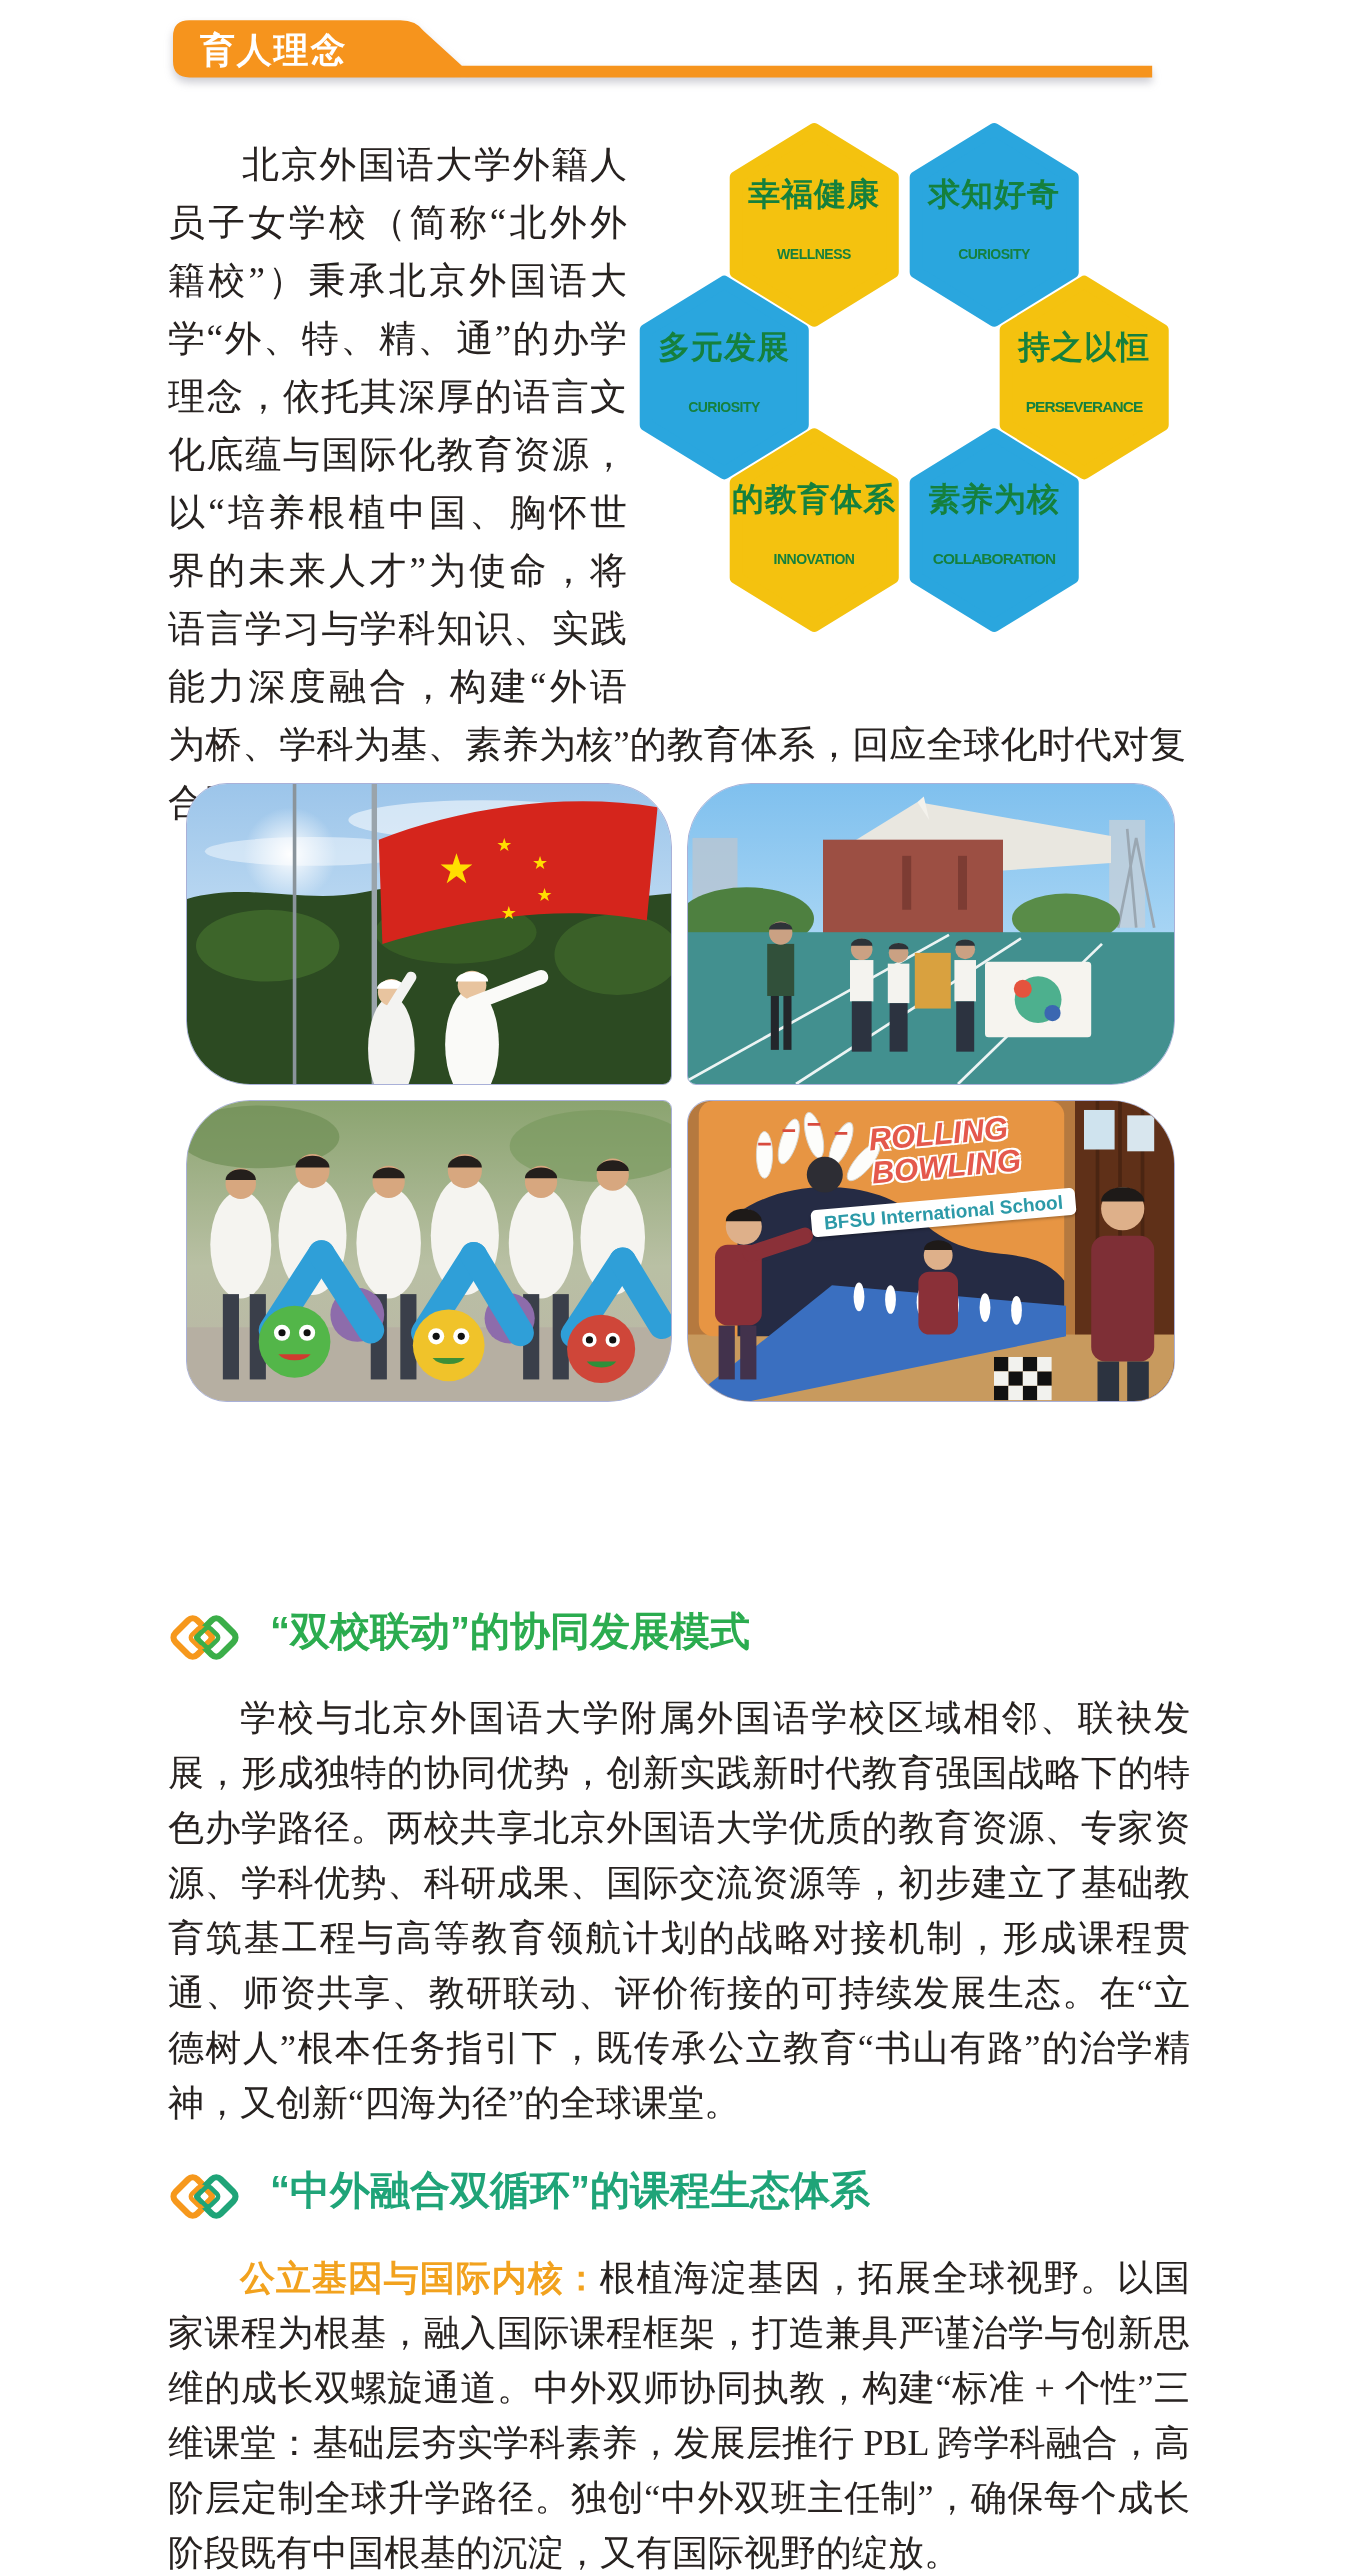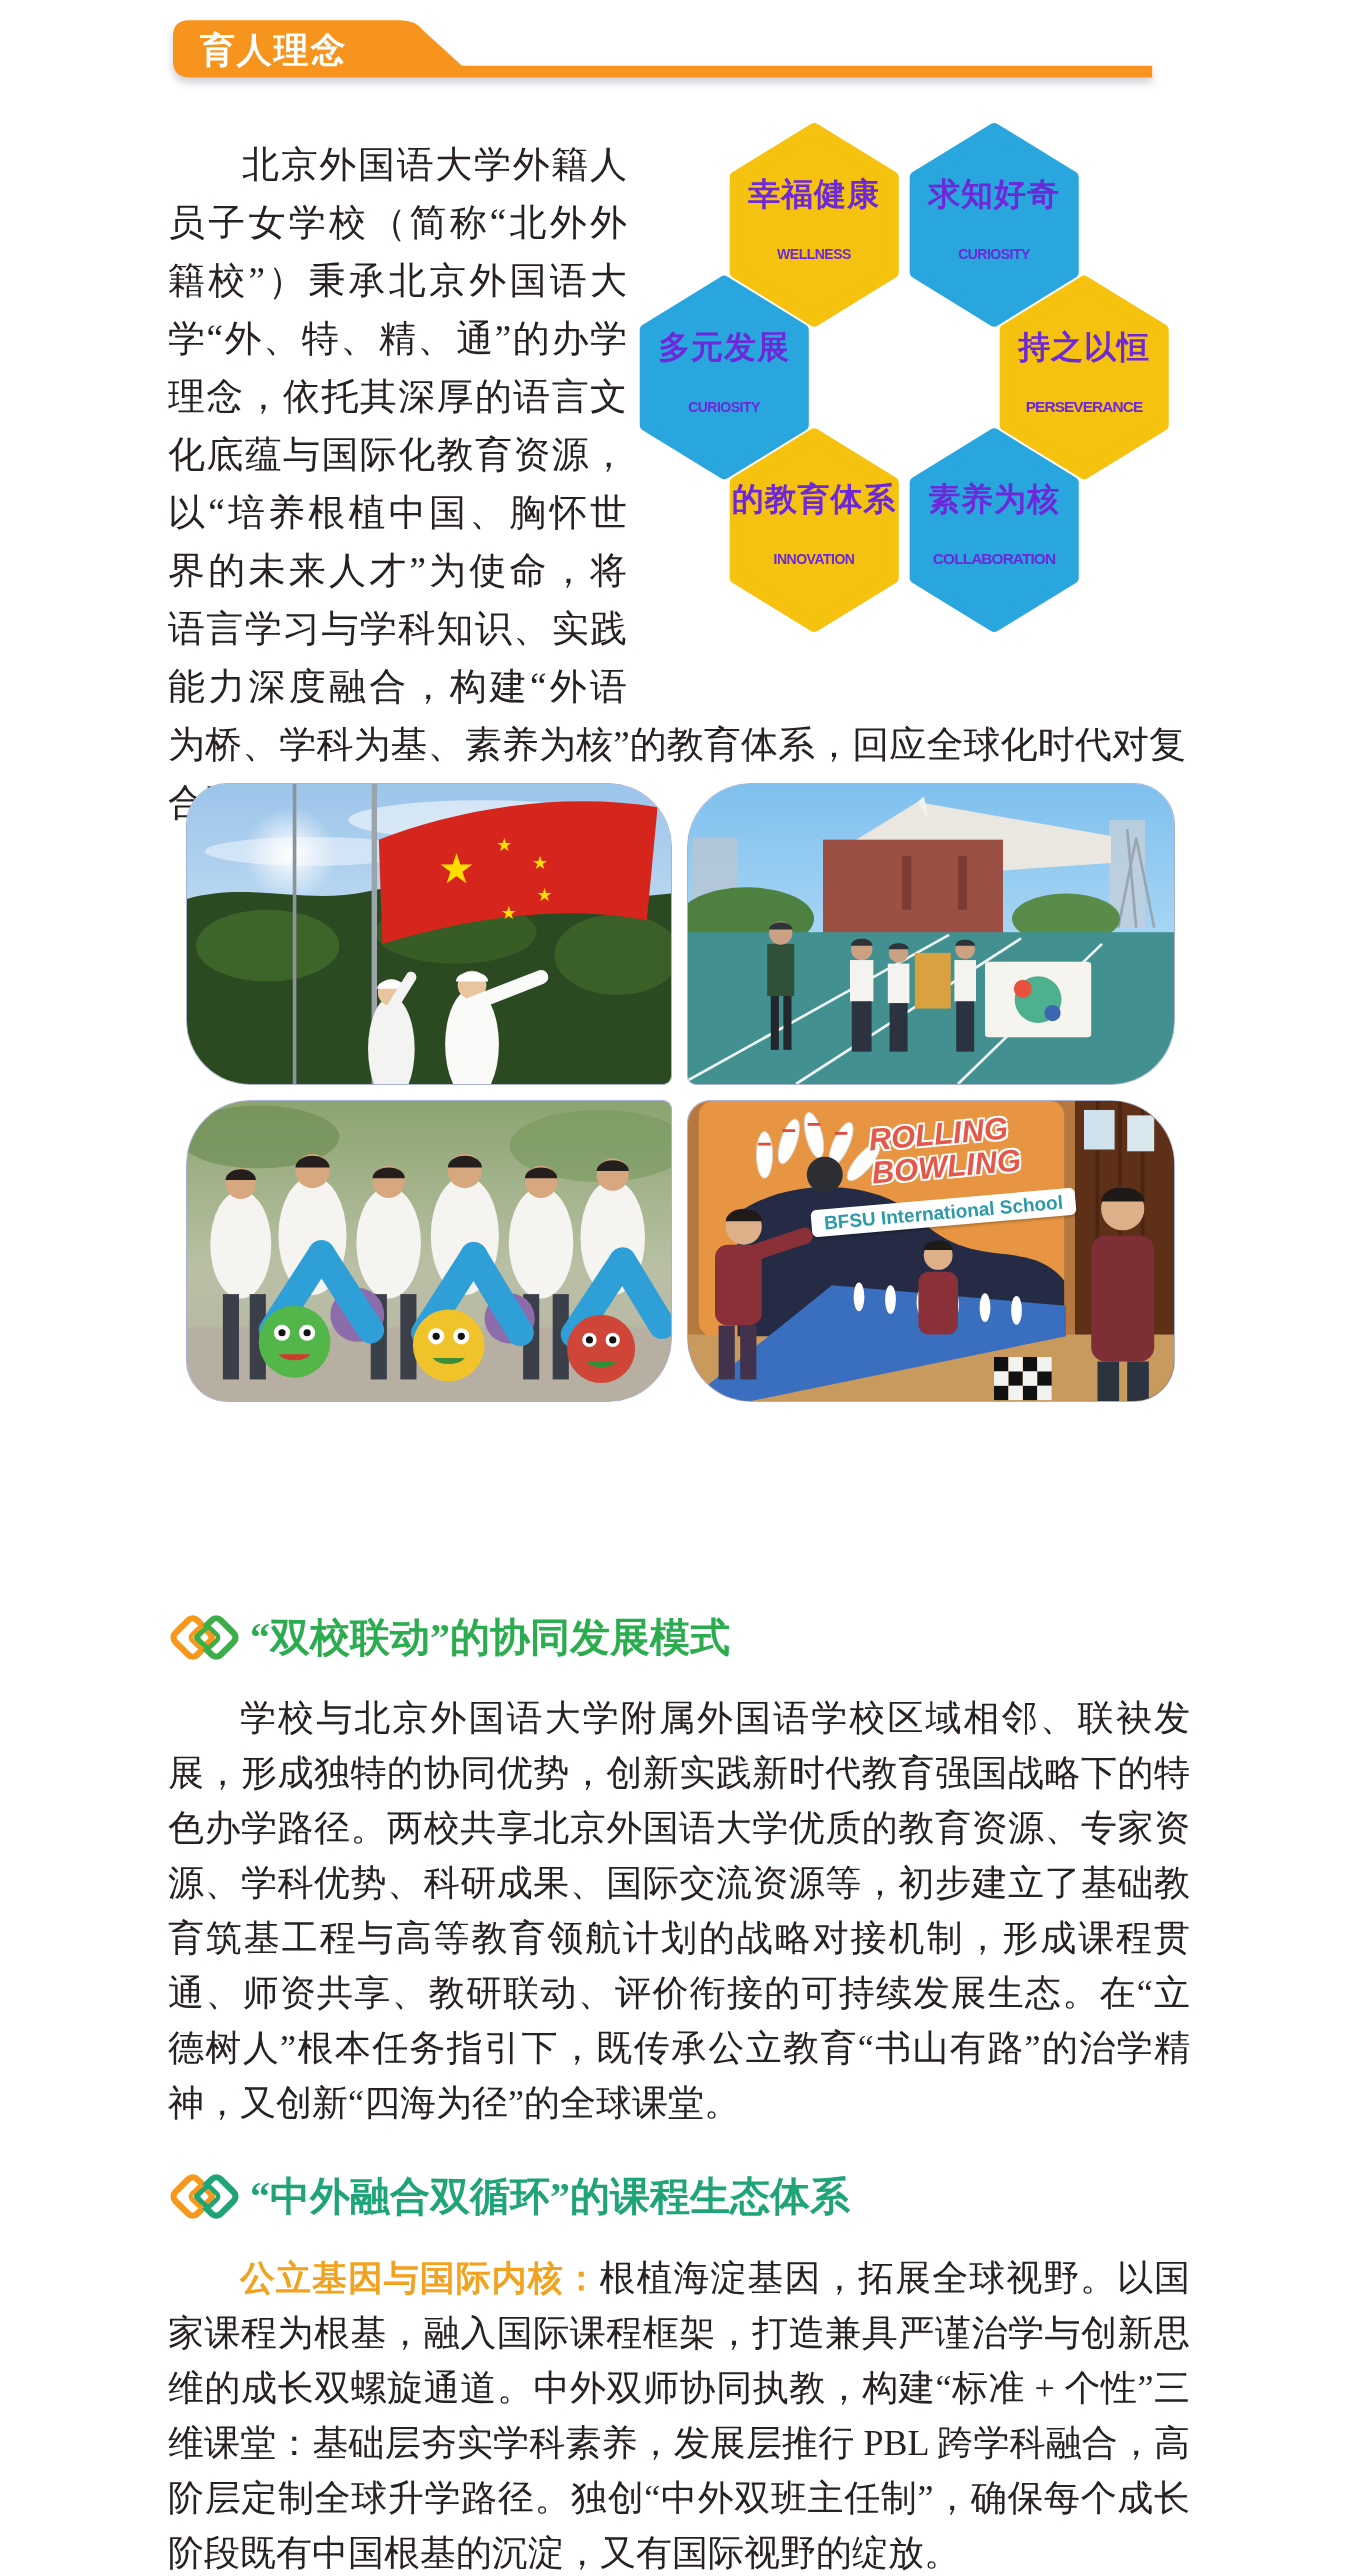--- a/index.html
+++ b/index.html
@@ -21,21 +21,21 @@
   #banner-features{top:1499px;}
   #banner-features path{fill:var(--green);}
   
   #intro{position:absolute;left:168px;top:136px;width:1018px;font-size:37px;line-height:58px;text-align:justify;}
   #intro p{text-indent:2em;}
   #hexwrap{float:right;position:relative;width:559px;height:523px;}
   #hexwrap svg{position:absolute;left:0;top:-14.5px;}
   .hex{stroke-width:14px;stroke-linejoin:round;}
   .hex-yellow{fill:var(--hex-yellow);stroke:var(--hex-yellow);}
   .hex-blue{fill:var(--hex-blue);stroke:var(--hex-blue);}
-  .hex-label{position:absolute;transform:translate(-50%,-50%);text-align:center;color:#6d28d9;
+  .hex-label{position:absolute;transform:translate(-50%,-50%);text-align:center;color:#15803d;
     font-family:"Liberation Sans","DejaVu Sans",sans-serif;font-weight:bold;white-space:nowrap;}
   .hex-label .zh{font-size:32px;letter-spacing:0.9px;}
   .hex-label .en{font-size:14px;letter-spacing:-0.5px;margin-top:1.8px;}
   .hex-label .en.long{font-size:15.4px;letter-spacing:-0.9px;}
   #core-label{position:absolute;transform:translate(-50%,-50%);text-align:center;color:var(--core-blue);
     font-family:"Liberation Sans","DejaVu Sans",sans-serif;font-weight:bold;white-space:nowrap;}
   #core-label .zh{font-size:43px;line-height:48px;letter-spacing:1.8px;}
   #core-label .en{font-size:23.6px;letter-spacing:-0.5px;margin-top:2.7px;}
   
   #photo-grid{position:absolute;left:186px;top:783px;width:989px;display:grid;
@@ -49,22 +49,22 @@
   .bowl-sign{position:absolute;left:182px;top:16.4px;transform:rotate(-5deg);
     font-family:"Liberation Sans","DejaVu Sans",sans-serif;font-weight:bold;font-style:italic;
     font-size:31px;line-height:33px;color:#E4584C;text-shadow:-1.8px -1.8px 0 #fff,1.8px -1.8px 0 #fff,-1.8px 1.8px 0 #fff,1.8px 1.8px 0 #fff;}
   .bowl-ribbon{position:absolute;left:123px;top:98px;transform:rotate(-5deg);background:#fff;
     border-radius:5.5px;padding:2.7px 12.7px;font-family:"Liberation Sans","DejaVu Sans",sans-serif;
     font-weight:bold;font-size:19px;color:#2C9AA8;box-shadow:0 1.8px 2.7px rgba(0,0,0,.25);white-space:nowrap;}
   
   .section{position:absolute;left:168px;width:1022px;}
   #section-1{top:1604px;}
   #section-2{top:2163px;}
-  .sec-head{display:flex;align-items:center;gap:9px;margin-bottom:20px;
-    font-family:Liberation Serif, serif;font-weight:bold;font-size:40px;}
+  .sec-head{display:flex;align-items:flex-start;gap:29px;margin-bottom:20px;
+    font-family:Liberation Sans, sans-serif;font-weight:bold;font-size:40px;}
   #section-1 .sec-title{color:var(--h1-green);}
   #section-2 .sec-title{color:var(--h2-green);}
   .sec-body{font-size:36px;line-height:55px;text-align:justify;text-indent:2em;}
   .lead{color:var(--lead-orange);font-weight:bold;font-family:"Liberation Sans","DejaVu Sans",sans-serif;font-size:35px;}
   .diamond-icon{flex:0 0 auto;}
 </style>
 </head>
 <body>
 
 <div id="canvas">

